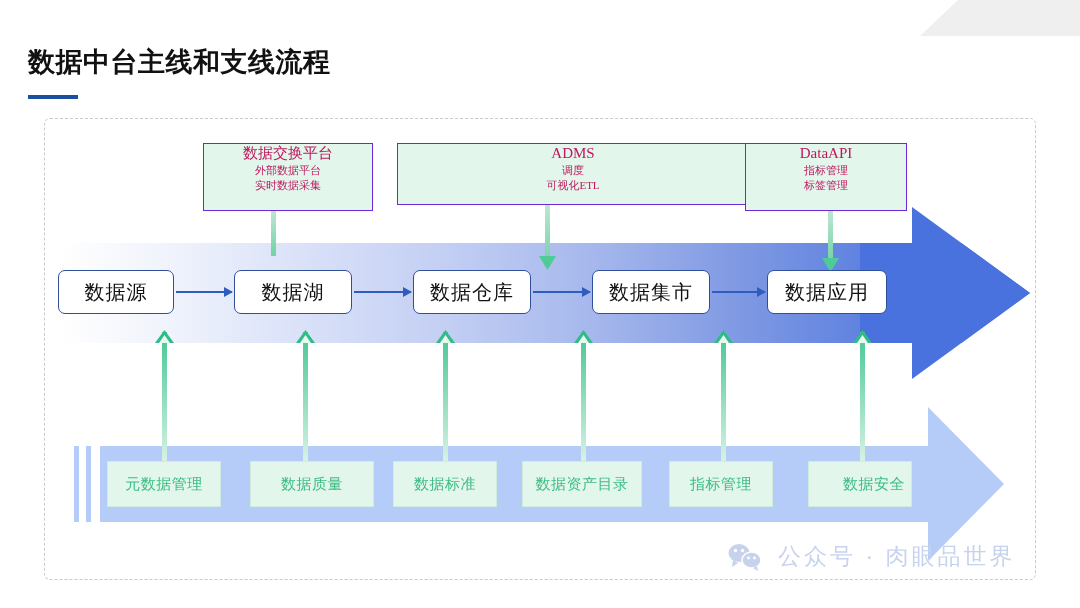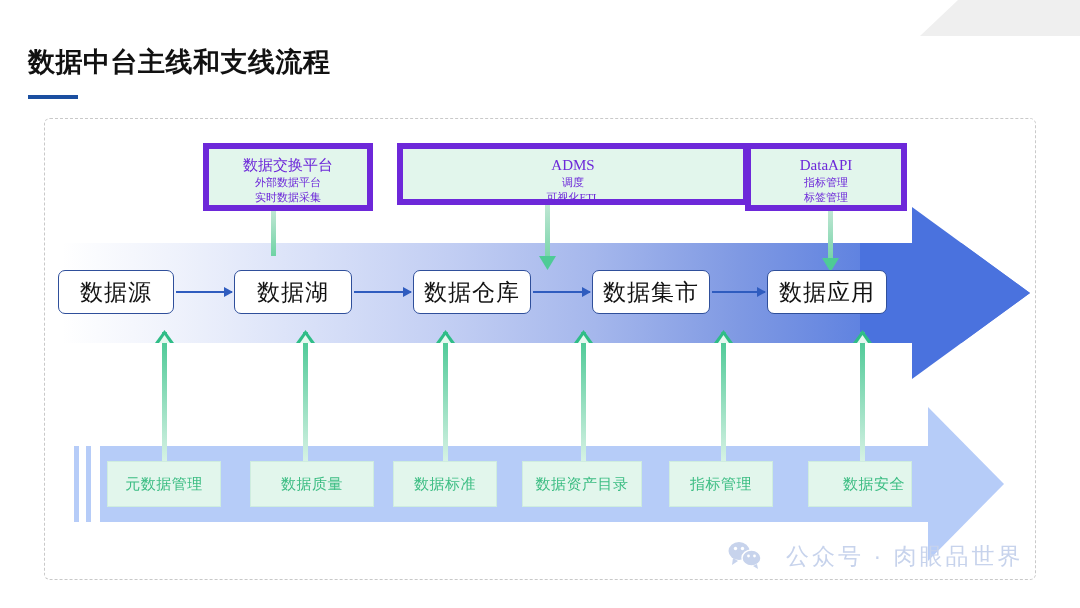--- a/index.html
+++ b/index.html
@@ -101,25 +101,24 @@
     width: 5px; height: 76px;
     background: #b6ccf8;
   }
   #sub-tick-1 { left: 74px; }
   #sub-tick-2 { left: 86px; }
 
   
   .top-box {
     position: absolute;
     background: #e2f6ec;
-    border: 6px solid #6d28d9;
-    color: #6d28d9;
+    border: 1px solid #6d28d9;
+    color: #be185d;
     text-align: center;
     font-family: "Liberation Serif", "DejaVu Serif", serif;
-    padding-top: 7px;
   }
   .top-box .tb-l1 { font-size: 15px; line-height: 19px; display: block; }
   .top-box .tb-l2 { font-size: 11px; line-height: 15px; display: block; }
   .top-box .tb-l3 { font-size: 11px; line-height: 15px; display: block; }
   .top-box.serif-title .tb-l1 { font-size: 15px; }
 
   #top-box-0 { left: 203px; top: 143px; width: 170px; height: 68px; }
   #top-box-1 { left: 371px; top: 143px; width: 352px; height: 62px; margin-left: 26px; }
   #top-box-2 { left: 745px; top: 143px; width: 162px; height: 68px; }
 
@@ -147,21 +146,21 @@
     position: absolute;
     top: 270px;
     height: 44px;
     background: #ffffff;
     border: 1px solid #2f4f9b;
     border-radius: 7px;
     display: flex;
     align-items: center;
     justify-content: center;
     font-family: "Liberation Serif", "DejaVu Serif", serif;
-    font-size: 23px;
+    font-size: 20px;
     color: #111111;
     letter-spacing: 1px;
   }
   #flow-0 { left: 58px;  width: 116px; }
   #flow-1 { left: 234px; width: 118px; }
   #flow-2 { left: 413px; width: 118px; }
   #flow-3 { left: 592px; width: 118px; }
   #flow-4 { left: 767px; width: 120px; }
 
   
@@ -220,21 +219,22 @@
     font-size: 15px;
     color: #3cbd83;
     letter-spacing: 0.5px;
   }
 
   
   #watermark {
     position: absolute;
     left: 728px; top: 541px;
     display: flex;
-    gap: 24px;
+    align-items: center;
+    gap: 16px;
     color: #c7d3ec;
     font-size: 23px;
     letter-spacing: 3px;
     font-family: "Liberation Sans", "DejaVu Sans", sans-serif;
   }
   #wechat-icon { width: 34px; height: 28px; flex: none; }
 </style>
 </head>
 <body>
 

